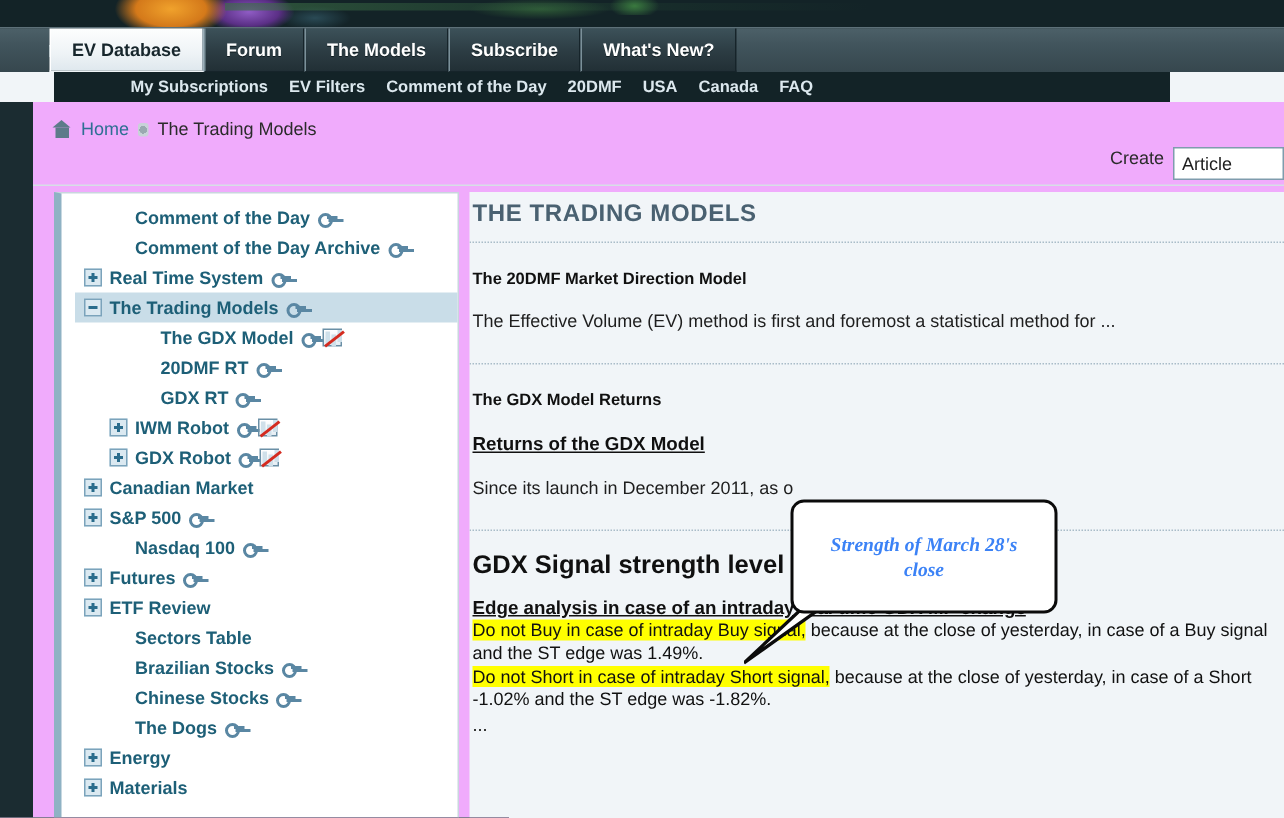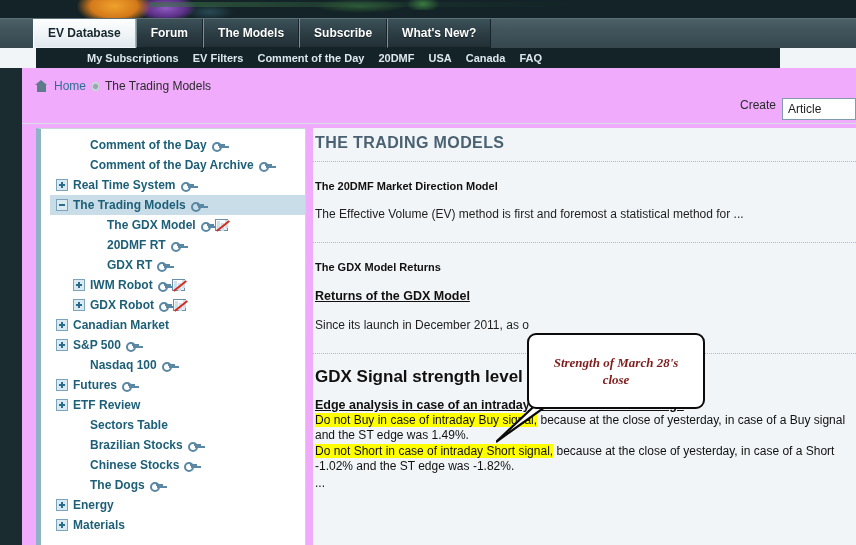--- a/index.html
+++ b/index.html
@@ -270,21 +270,21 @@
     background: #ffffff;
     border: 2px solid #0b0b0b;
     border-radius: 9px;
     z-index: 30;
     display: flex; align-items: center; justify-content: center;
     text-align: center;
   }
   .callout-text {
     font-family: "Liberation Serif", serif;
     font-style: italic; font-weight: bold;
-    font-size: 13px; color: #7f1d1d; line-height: 17px;
+    font-size: 13px; color: #3b82f6; line-height: 17px;
     padding: 0 16px;
   }
   .callout-tail {
     position: absolute; left: 496px; top: 380px;
     width: 130px; height: 72px; z-index: 29;
     pointer-events: none;
   }
 </style>
 </head>
 <body>

